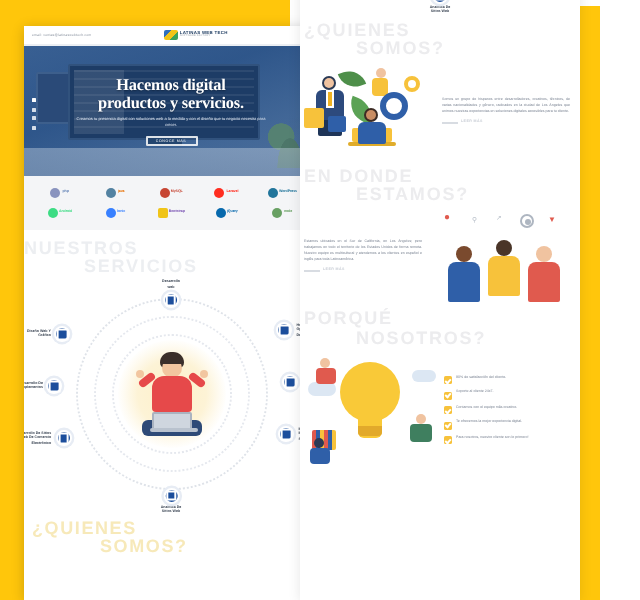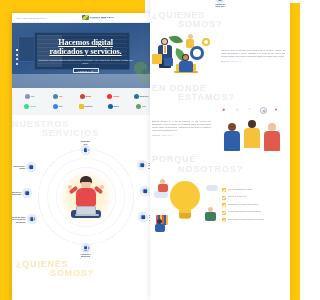--- a/index.html
+++ b/index.html
@@ -153,21 +153,20 @@
     padding: 0 10px;
   }
   .hero-title {
     font-family: "Liberation Serif", serif;
     font-size: 8.2px;
     line-height: 1.06;
     font-weight: 700;
     color: #ffffff;
     letter-spacing: -0.1px;
     text-shadow: 0 0.5px 1px rgba(0,0,0,.35);
-    text-decoration: underline;
   }
   .hero-sub {
     margin-top: 3px;
     font-size: 2px;
     line-height: 1.5;
     color: #dfe7f2;
     padding: 0 16px;
   }
   .hero-cta {
     margin: 3px auto 0;
@@ -540,21 +539,21 @@
       <div class="hero-dots">
         <b class="on"></b>
         <b></b>
         <b></b>
         <b></b>
       </div>
 
       <div class="hero-inner">
         <div class="hero-title">
           <span>Hacemos digital</span><br>
-          <span>radicados y servicios.</span>
+          <span>productos y servicios.</span>
         </div>
         <div class="hero-sub">Creamos tu presencia digital con soluciones web a la medida y con el diseño que tu negocio necesita para crecer.</div>
         <div class="hero-cta">CONOCE MÁS</div>
       </div>
     </div>
 
     <div class="tech-strip">
       <div class="tech-row">
         <div class="tech-item">
           <span class="tech-glyph" style="background:#8993BE"></span>

